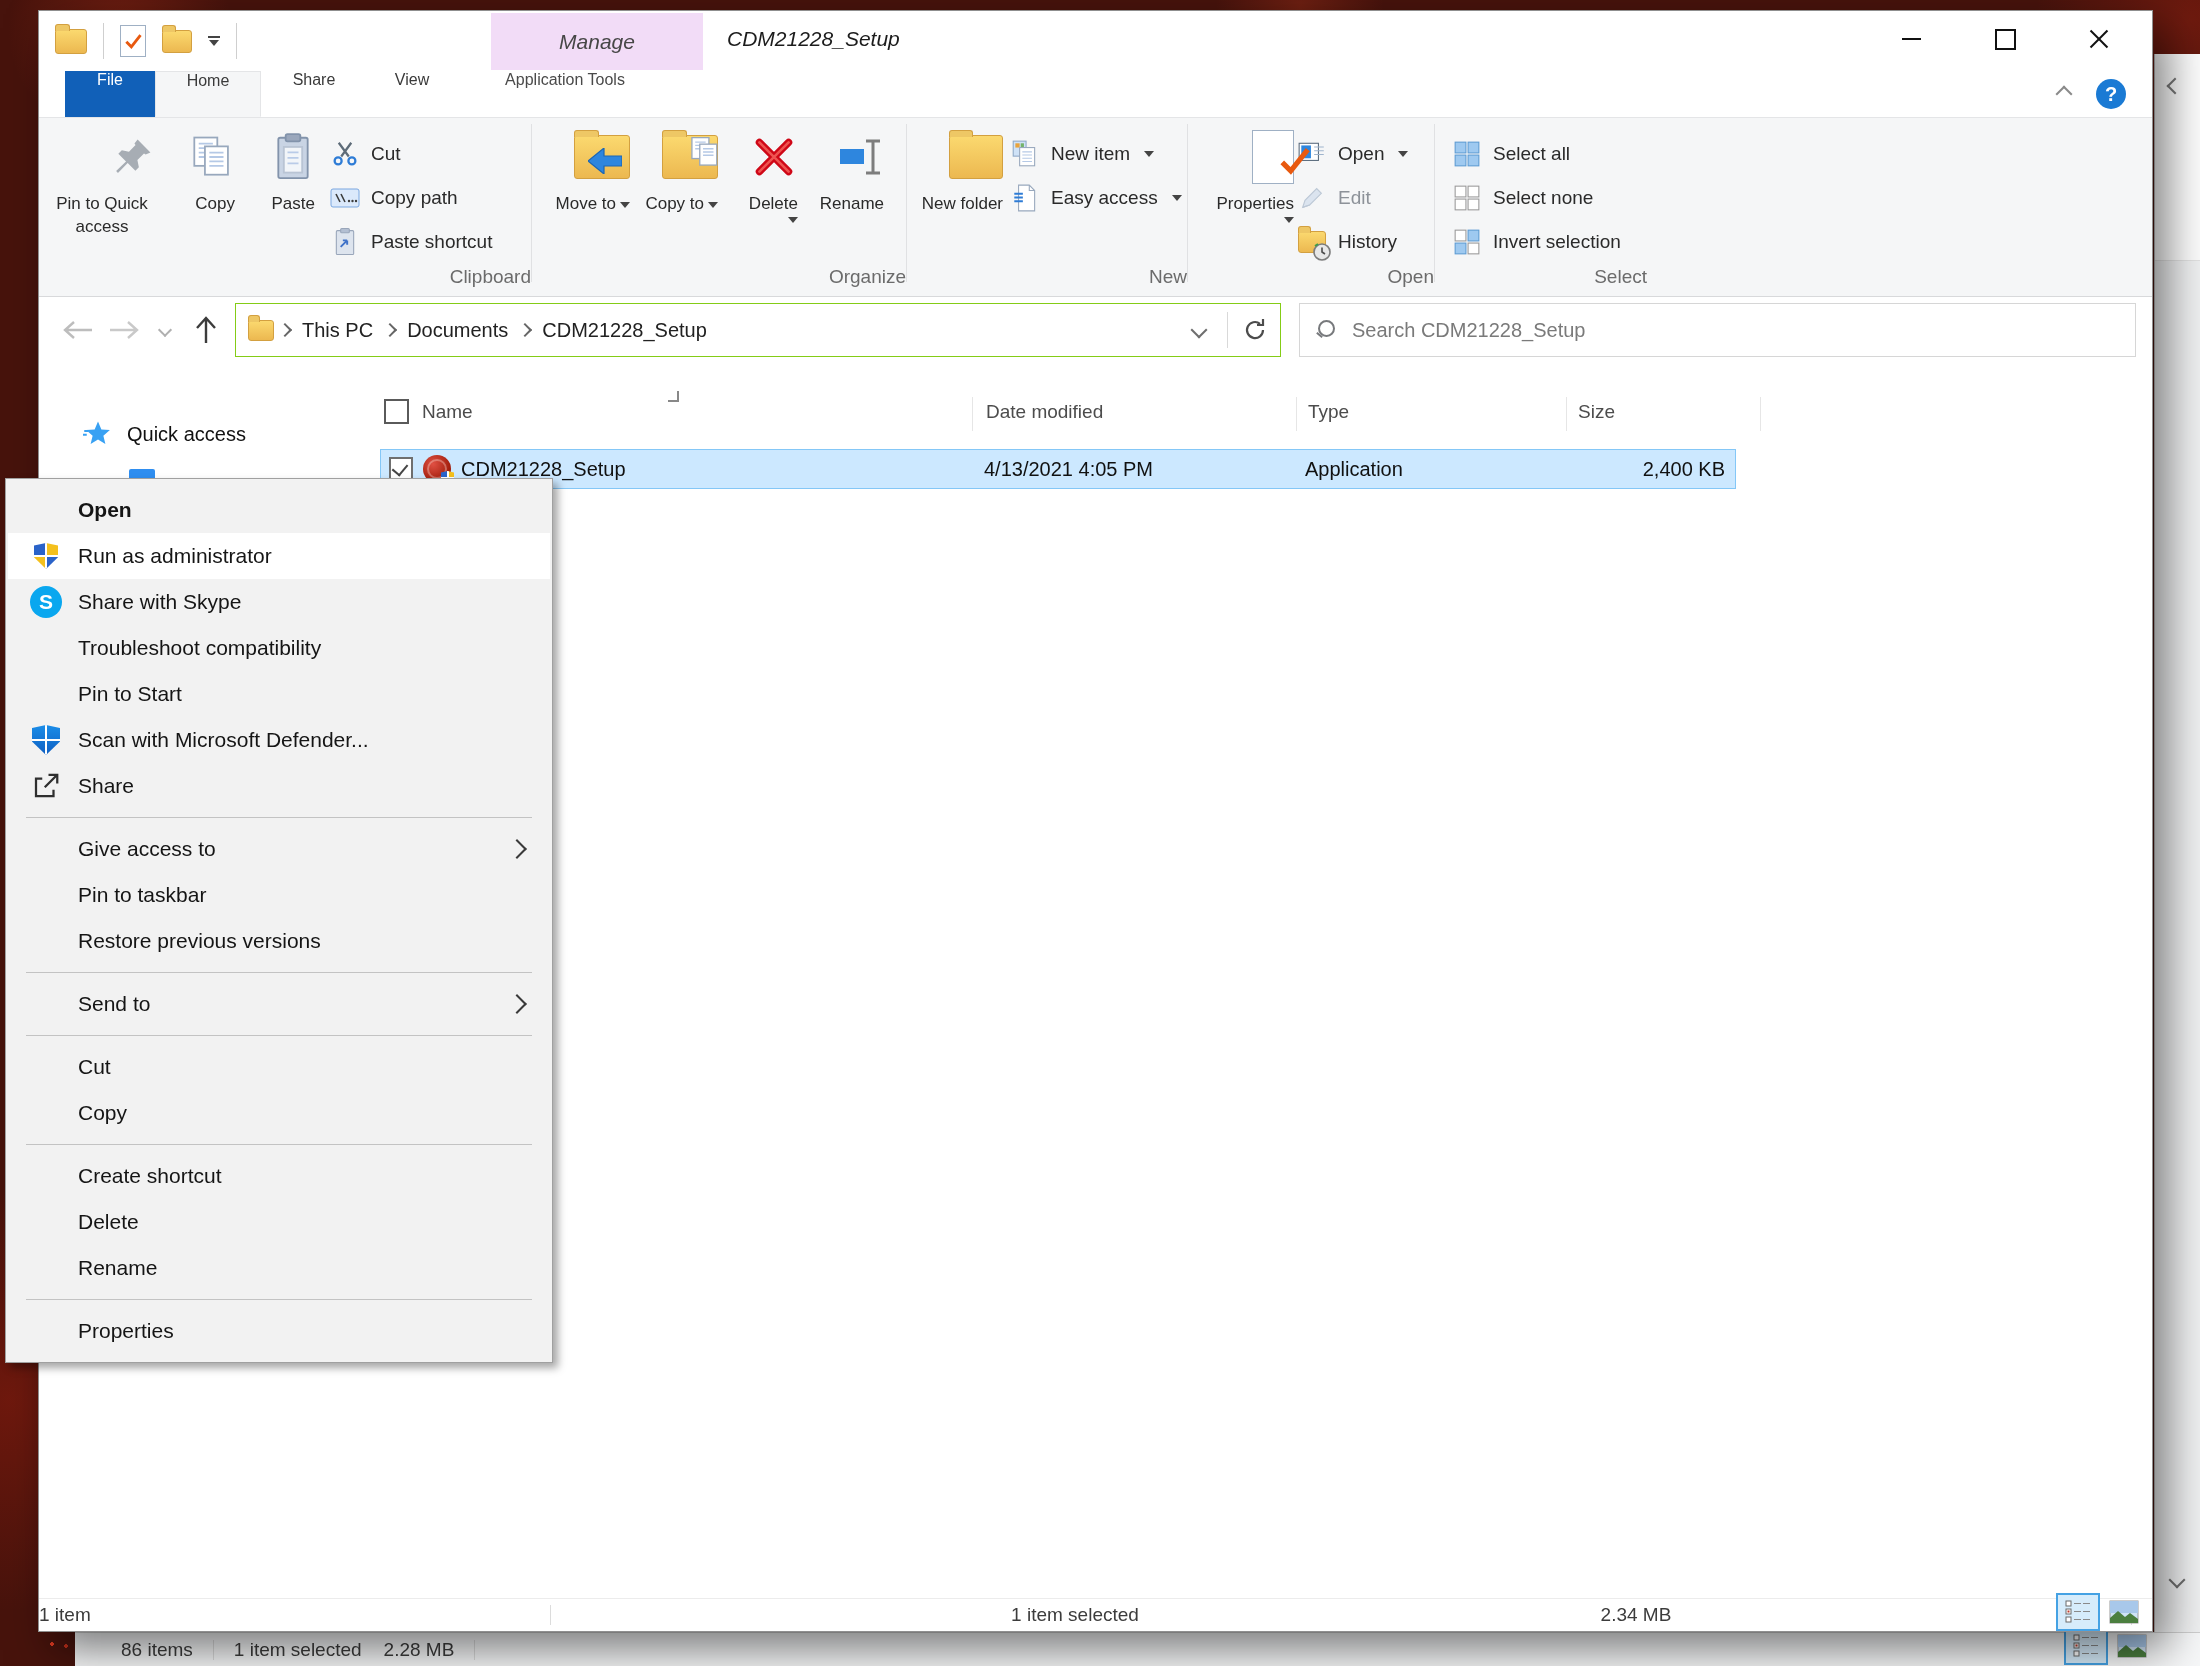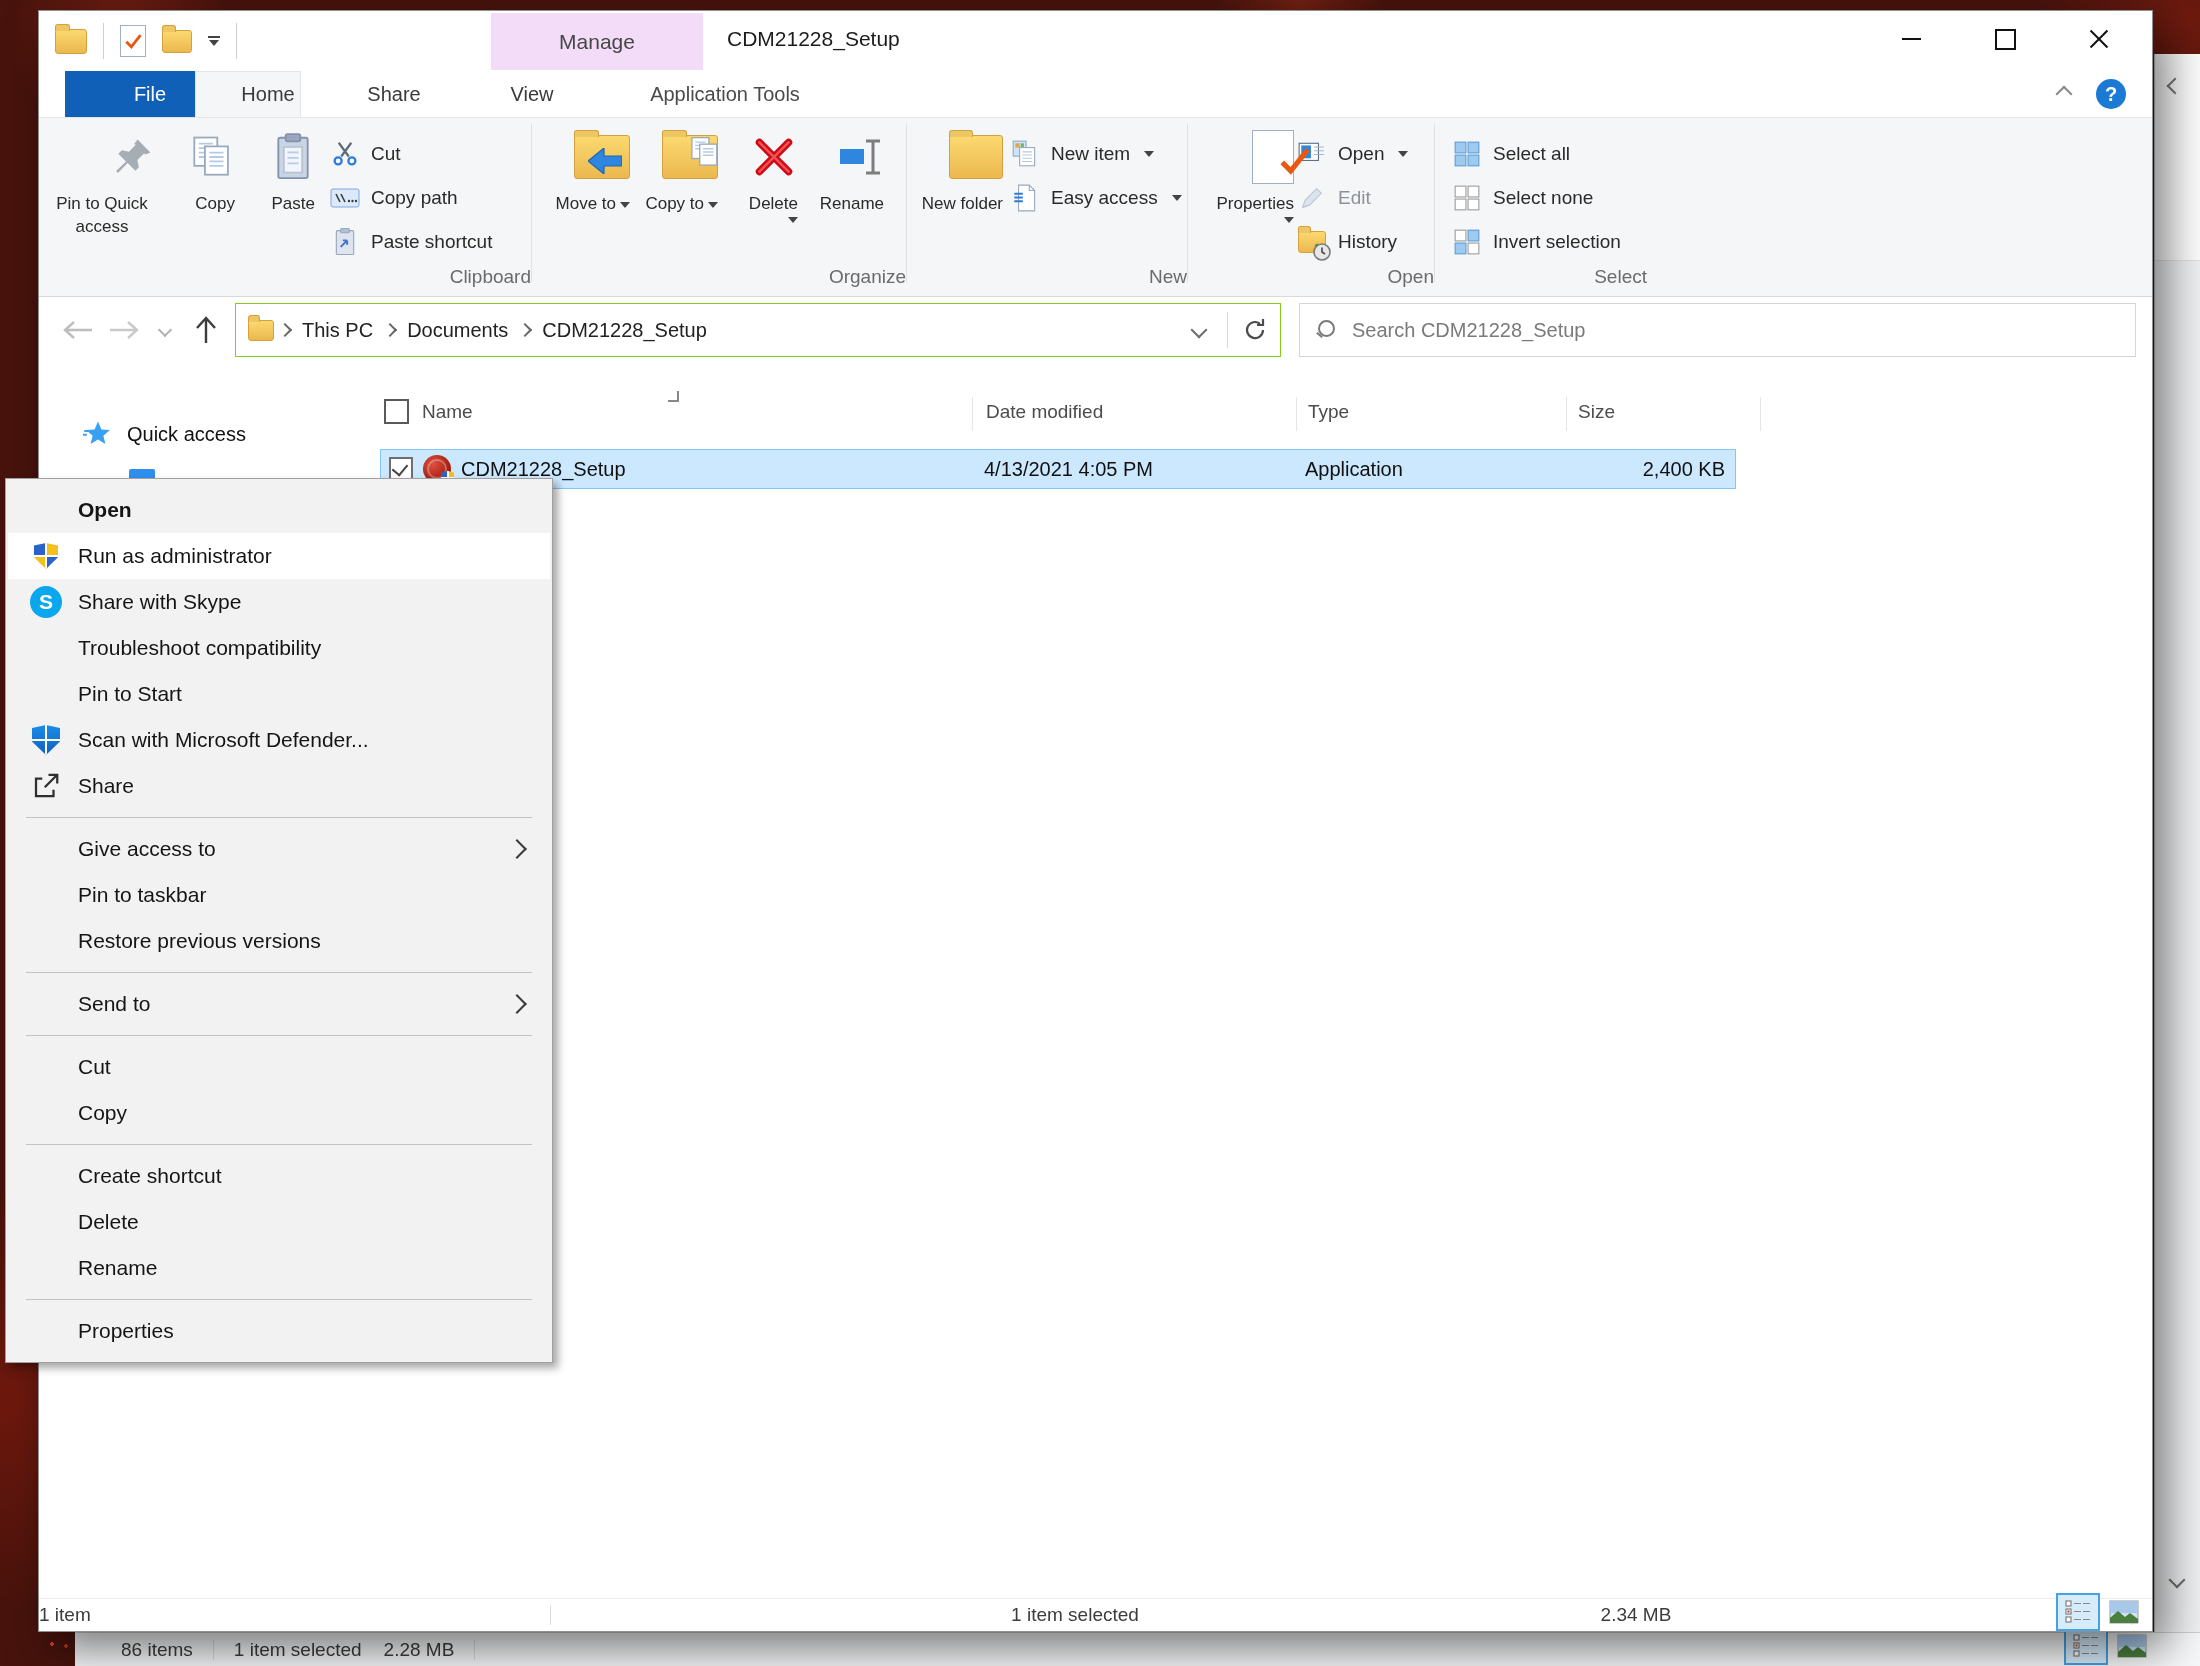--- a/index.html
+++ b/index.html
@@ -20,38 +20,38 @@
   .vline{width:1px;background:#d9d9d9;}
   .dd-arrow{display:inline-block;width:0;height:0;border-left:5px solid transparent;border-right:5px solid transparent;border-top:6px solid #444;vertical-align:middle;margin-left:4px;}
   
   .folder{position:relative;background:linear-gradient(180deg,#fbd96f,#ecb850);border:1px solid #d3a040;border-radius:3px;}
   .folder::before{content:"";position:absolute;top:-6px;left:-1px;width:42%;height:6px;background:#eec765;border:1px solid #d3a040;border-bottom:none;border-radius:3px 3px 0 0;}
   .docbase{background:#fff;border:1px solid #9fb0c4;position:relative;}
   
   #win{position:absolute;left:38px;top:10px;width:2115px;height:1622px;background:#fff;
        border:1px solid #8f8f8f;box-shadow:14px 18px 40px rgba(0,0,0,.5);display:flex;flex-direction:column;box-sizing:border-box;}
   
-  .titlebar{height:60px;position:relative;display:flex;align-items:center;flex:none;}
+  .titlebar{height:60px;position:relative;display:flex;align-items:center;flex:none;font-style:italic;}
   .qat{display:flex;align-items:center;gap:16px;padding-left:16px;}
   .qat-sep{width:1px;height:36px;background:#cfcfcf;}
   .qat-dd{display:flex;flex-direction:column;align-items:center;gap:2px;}
   .qat-dd .bar{width:12px;height:2px;background:#444;}
   .manage-tab{position:absolute;left:452px;top:2px;width:212px;height:57px;background:#f2dcf7;color:#474747;
       display:flex;align-items:center;justify-content:center;font-size:21px;}
   .title-text{position:absolute;left:688px;top:16px;font-size:21px;color:#1c1c1c;white-space:nowrap;}
   .win-controls{position:absolute;right:24px;top:6px;display:flex;gap:36px;}
   .wc{width:58px;height:44px;display:flex;align-items:center;justify-content:center;position:relative;}
   .wc-min{width:19px;height:2px;background:#111;}
   .wc-max{width:17px;height:17px;border:2px solid #111;}
   .wc-x{position:relative;width:22px;height:22px;}
   .wc-x::before,.wc-x::after{content:"";position:absolute;left:-1px;top:10px;width:24px;height:2px;background:#111;}
   .wc-x::before{transform:rotate(45deg);} .wc-x::after{transform:rotate(-45deg);}
   
   .tabrow{height:46px;display:flex;padding-left:26px;position:relative;flex:none;border-bottom:1px solid #e4e5e7;}
-  .tab{height:100%;display:flex;align-items:center;justify-content:center;font-size:20px;color:#3a3a3a;padding-left:40px;}
+  .tab{height:100%;display:flex;justify-content:center;font-size:16px;color:#3a3a3a;}
   .tab-file{width:90px;background:#1160b8;color:#fff;}
   .tab-home{width:106px;background:#f5f6f7;border:1px solid #e4e5e7;border-bottom:1px solid #f5f6f7;margin-bottom:-1px;box-sizing:border-box;}
   .tab-share{width:106px;} .tab-view{width:90px;} .tab-apptools{width:216px;color:#4a4a4a;}
   .ribbon-helpers{position:absolute;right:26px;top:8px;display:flex;align-items:center;gap:26px;}
   .helpbtn{width:30px;height:30px;border-radius:50%;background:#1a7ad4;position:relative;}
   .helpbtn::after{content:"?";position:absolute;left:0;top:0;width:100%;height:100%;display:flex;align-items:center;justify-content:center;color:#fff;font-size:20px;font-weight:bold;}
   
   .ribbon{height:178px;background:#f5f6f7;border-bottom:1px solid #d8d9db;display:flex;flex:none;}
   .rgroup{position:relative;height:100%;flex:none;}
   .grow{display:flex;align-items:flex-start;height:140px;padding-left:10px;}

